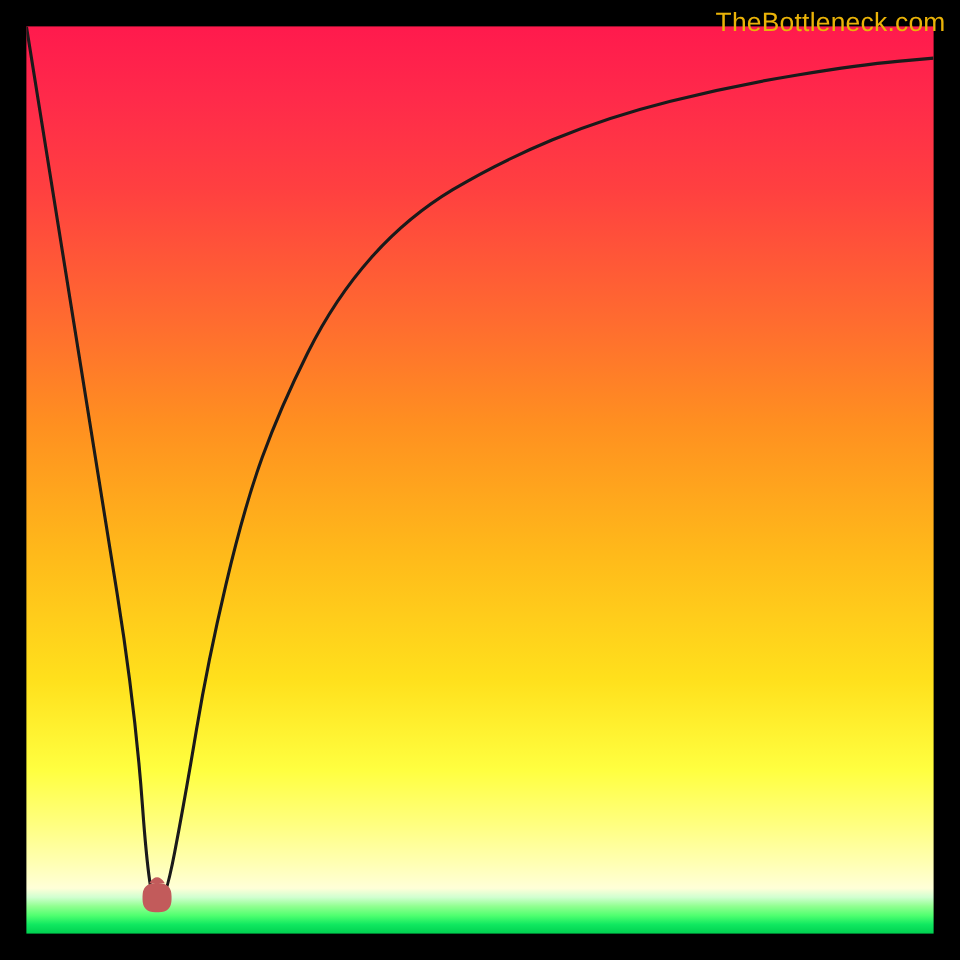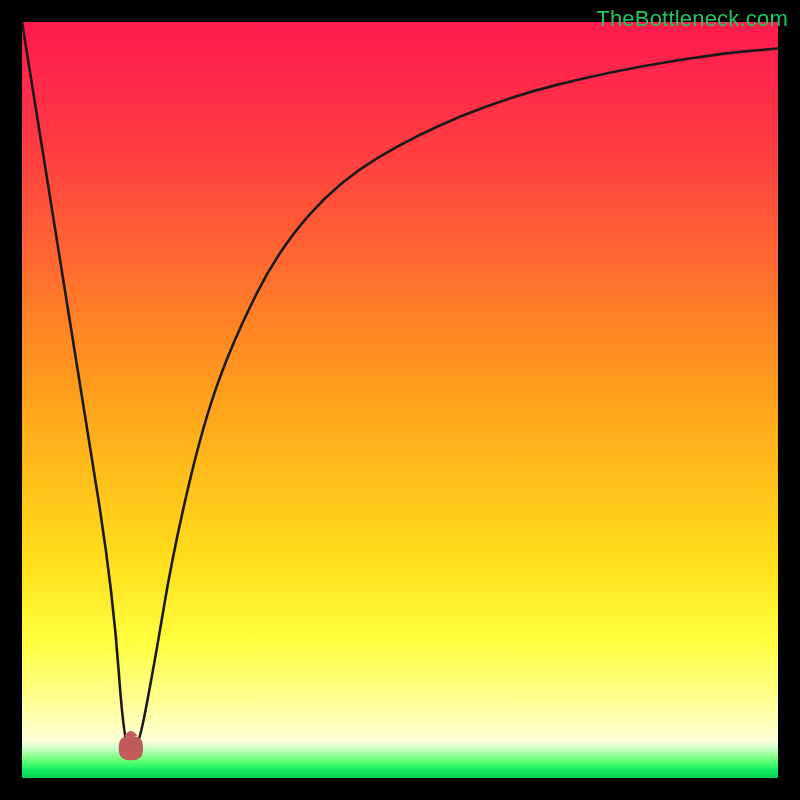--- a/index.html
+++ b/index.html
@@ -15,21 +15,21 @@
           #ffe01c 72%,
           #ffff40 82%,
           #ffff80 88%,
           #ffffb0 92%,
           #ffffd8 95%,
           #d0ffd0 96%,
           #90ff90 97%,
           #50ff70 98%,
           #10e860 99%,
           #00d050 100%);}
-  .attr{position:absolute;right:12px;top:6px;color:#22c55e;font:22px Arial,Helvetica,sans-serif;letter-spacing:.2px}
+  .attr{position:absolute;right:12px;top:6px;color:#eab308;font:22px Arial,Helvetica,sans-serif;letter-spacing:.2px}
   svg.curve{position:absolute;left:22px;top:22px;width:756px;height:756px;pointer-events:none}
   svg.bump{position:absolute;left:22px;top:22px;width:756px;height:756px;pointer-events:none}
 </style>
 </head>
 <body>
 
 <div class="frame">
   <div class="plot"></div>
 
   <div class="attr">TheBottleneck.com</div>

